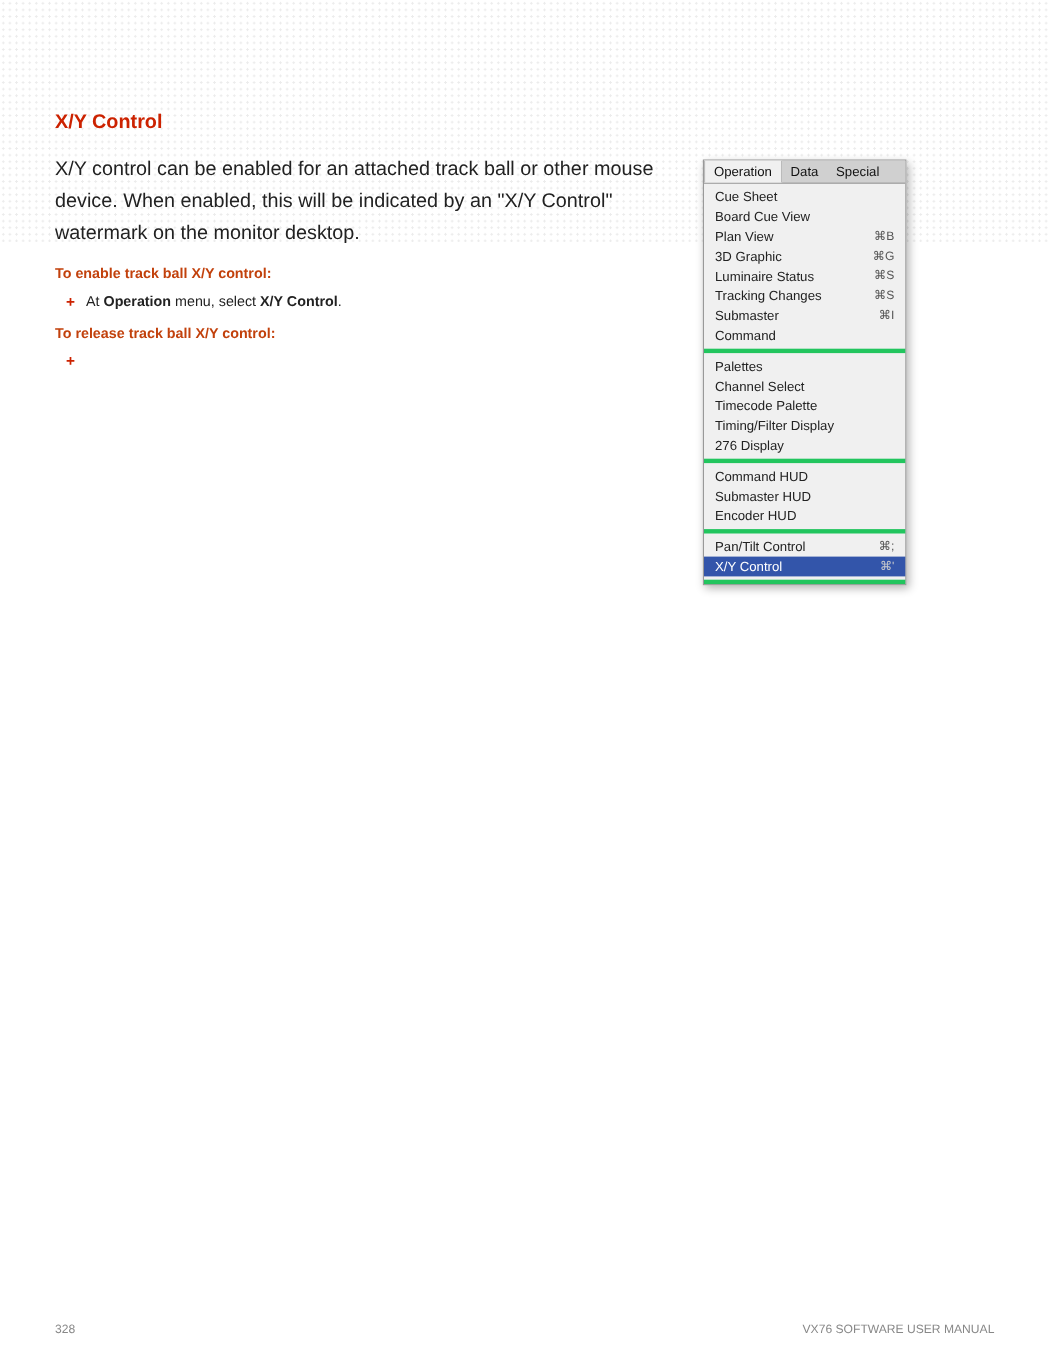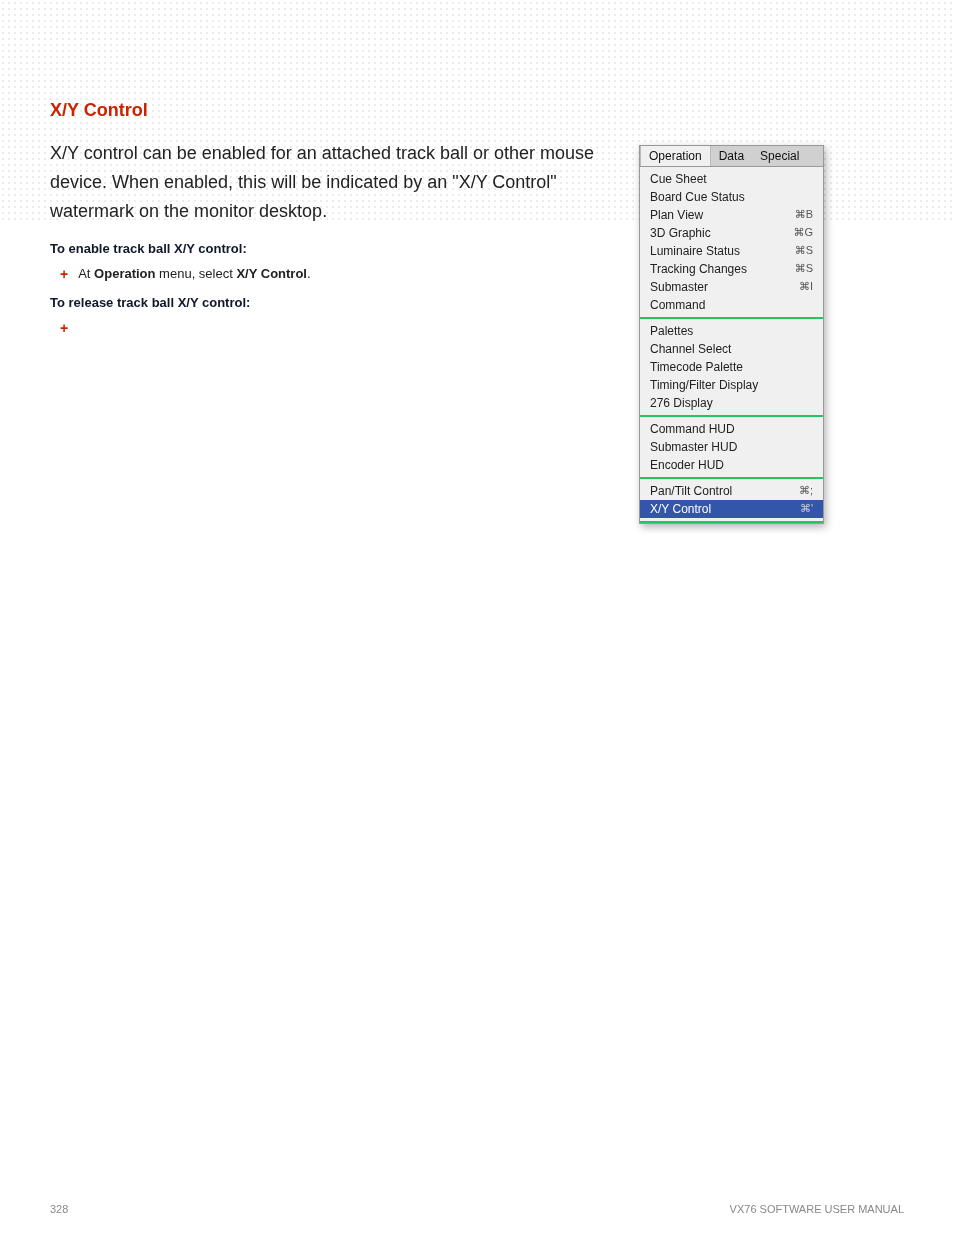--- a/index.html
+++ b/index.html
@@ -44,21 +44,21 @@
       font-size: 18px;
       line-height: 1.6;
       color: #222;
       margin-bottom: 16px;
       max-width: 560px;
     }
 
     .section-heading {
       font-size: 13px;
       font-weight: bold;
-      color: #0f172a;
+      color: #c2410c;
       margin-bottom: 8px;
     }
 
     .bullet-item {
       display: flex;
       align-items: flex-start;
       margin-bottom: 10px;
       margin-left: 10px;
     }
 
@@ -112,21 +112,21 @@
       color: #111;
     }
 
     .dropdown-tab.active {
       background: #f0f0f0;
       border-right: 1px solid #bbb;
       border-left: 1px solid #bbb;
     }
 
     .dropdown-section {
-      border-bottom: 2px solid #22c55e;
+      border-bottom: 4px solid #22c55e;
       padding: 3px 0;
     }
 
     .dropdown-item {
       display: flex;
       justify-content: space-between;
       padding: 2px 10px;
       cursor: pointer;
       white-space: nowrap;
     }
@@ -197,21 +197,21 @@
     <div class="dropdown-tab">Data</div>
     <div class="dropdown-tab">Special</div>
   </div>
 
   <div class="dropdown-section">
     <div class="dropdown-item">
       <span class="dropdown-item-label">Cue Sheet</span>
       <span class="dropdown-item-shortcut"></span>
     </div>
     <div class="dropdown-item">
-      <span class="dropdown-item-label">Board Cue Status</span>
+      <span class="dropdown-item-label">Board Cue View</span>
       <span class="dropdown-item-shortcut"></span>
     </div>
     <div class="dropdown-item">
       <span class="dropdown-item-label">Plan View</span>
       <span class="dropdown-item-shortcut">⌘B</span>
     </div>
     <div class="dropdown-item">
       <span class="dropdown-item-label">3D Graphic</span>
       <span class="dropdown-item-shortcut">⌘G</span>
     </div>

